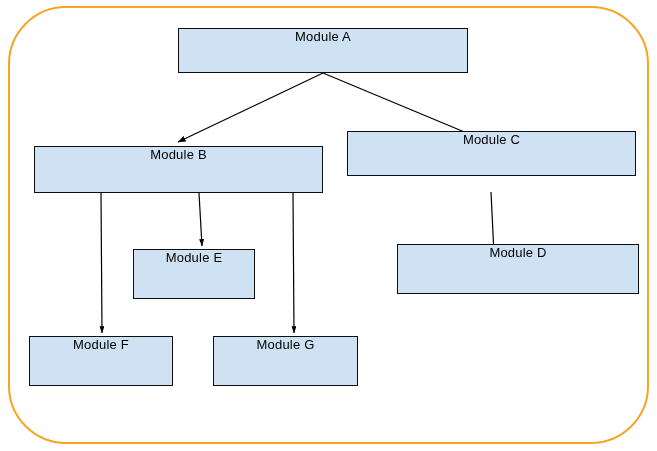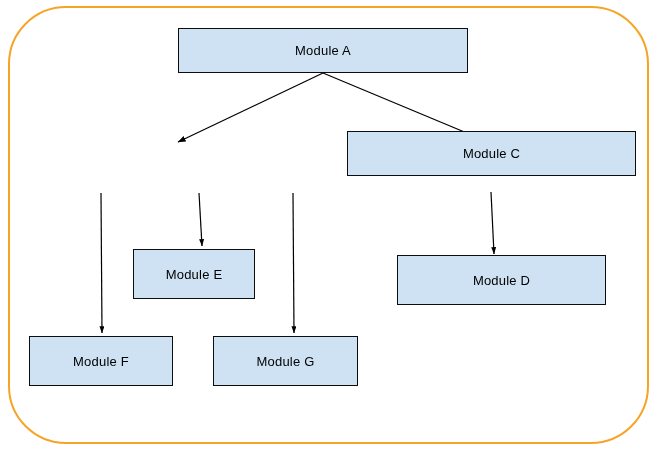--- a/index.html
+++ b/index.html
@@ -31,32 +31,31 @@
     pointer-events:none;
   }
   .edges line{
     stroke:var(--edge);
     stroke-width:1.2px;
   }
   .node{
     position:absolute;
     box-sizing:border-box;
     display:flex;
-    align-items:center;
     justify-content:center;
     background:var(--node-fill);
     border:1.4px solid var(--node-border);
     color:var(--text);
     font-size:13px;
     letter-spacing:0.2px;
   }
   .n-a{left:178px;top:28px;width:290px;height:45px}
   .n-b{left:34px;top:146px;width:289px;height:47px}
   .n-c{left:347px;top:131px;width:289px;height:45px}
-  .n-d{left:397px;top:255px;width:209px;height:50px}
+  .n-d{left:397px;top:244px;width:242px;height:50px}
   .n-e{left:133px;top:249px;width:122px;height:50px}
   .n-f{left:29px;top:336px;width:144px;height:50px}
   .n-g{left:213px;top:336px;width:145px;height:50px}
 </style>
 </head>
 <body>
 
 <div class="stage">
 
   <div class="frame"></div>
@@ -74,20 +73,23 @@
     <line x1="323" y1="73" x2="486" y2="141" marker-end="url(#ahBig)"></line>
     <line x1="101" y1="193" x2="102" y2="333" marker-end="url(#ah)"></line>
     <line x1="199" y1="193" x2="202" y2="246" marker-end="url(#ah)"></line>
     <line x1="293" y1="193" x2="294" y2="333" marker-end="url(#ah)"></line>
     <line x1="491" y1="192" x2="494" y2="254" marker-end="url(#ah)"></line>
   </svg>
 
   <div class="node n-a">
     <span>Module A</span>
   </div>
+  <div class="node n-b">
+    <span>Module B</span>
+  </div>
   <div class="node n-c">
     <span>Module C</span>
   </div>
   <div class="node n-d">
     <span>Module D</span>
   </div>
   <div class="node n-e">
     <span>Module E</span>
   </div>
   <div class="node n-f">

